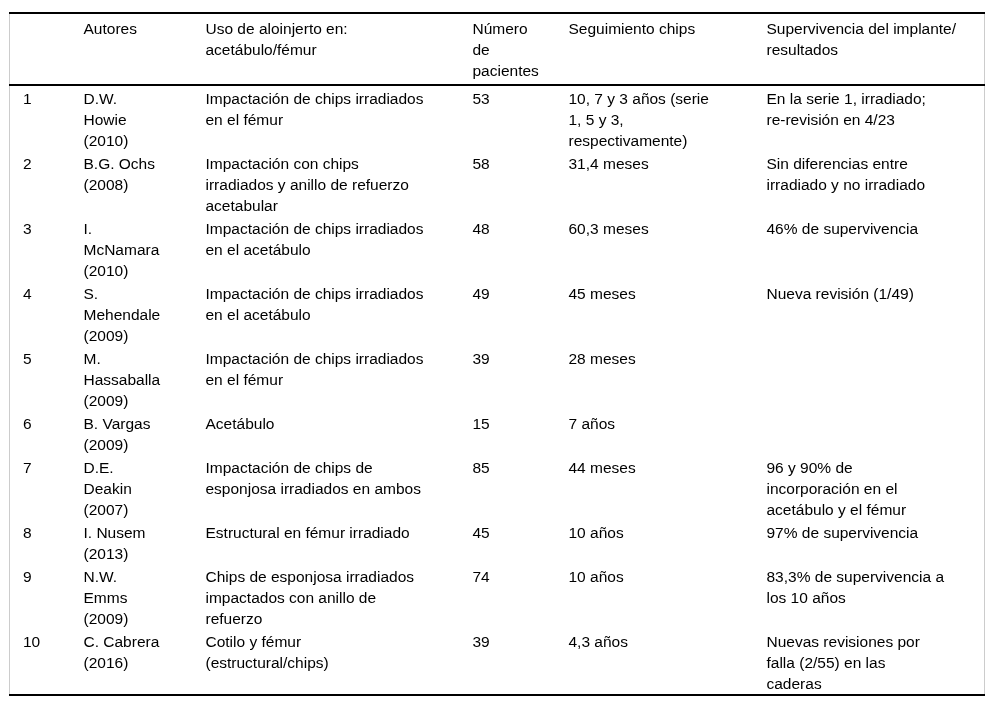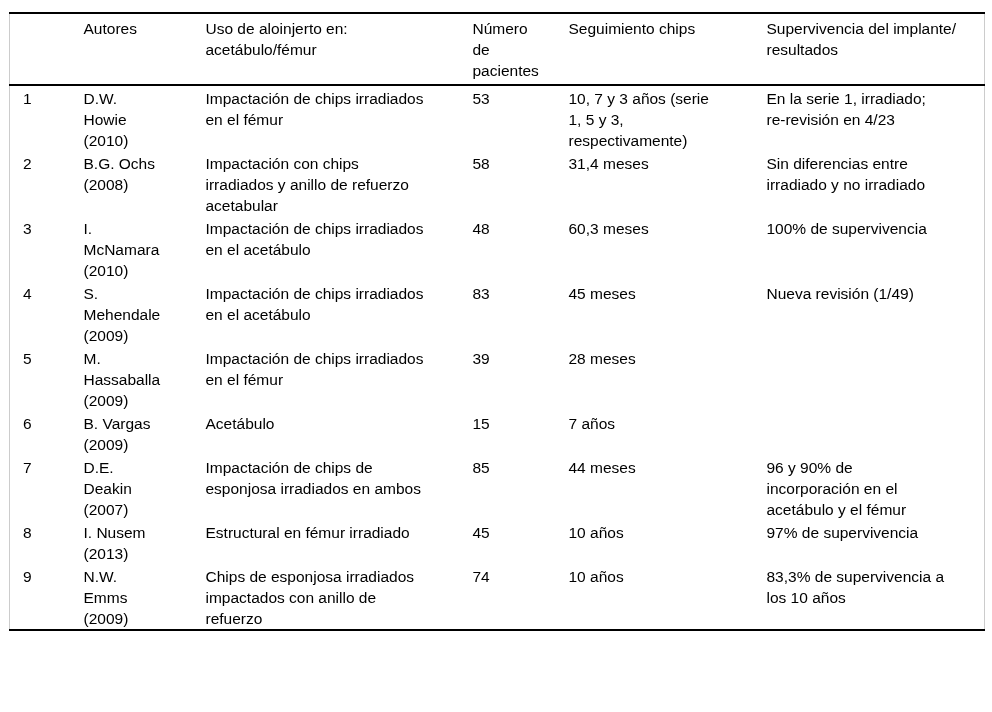--- a/index.html
+++ b/index.html
@@ -113,30 +113,30 @@
         </tr>
         <tr>
           <td class="col-num">3</td>
           <td class="col-autores">I.
 McNamara
 (2010)</td>
           <td class="col-uso">Impactación de chips irradiados
 en el acetábulo</td>
           <td class="col-pacientes">48</td>
           <td class="col-seguimiento">60,3 meses</td>
-          <td class="col-supervivencia">100% de supervivencia</td>
+          <td class="col-supervivencia">46% de supervivencia</td>
         </tr>
         <tr>
           <td class="col-num">4</td>
           <td class="col-autores">S.
 Mehendale
 (2009)</td>
           <td class="col-uso">Impactación de chips irradiados
 en el acetábulo</td>
-          <td class="col-pacientes">83</td>
+          <td class="col-pacientes">49</td>
           <td class="col-seguimiento">45 meses</td>
           <td class="col-supervivencia">Nueva revisión (1/49)</td>
         </tr>
         <tr>
           <td class="col-num">5</td>
           <td class="col-autores">M.
 Hassaballa
 (2009)</td>
           <td class="col-uso">Impactación de chips irradiados
 en el fémur</td>
@@ -181,15 +181,27 @@
 Emms
 (2009)</td>
           <td class="col-uso">Chips de esponjosa irradiados
 impactados con anillo de
 refuerzo</td>
           <td class="col-pacientes">74</td>
           <td class="col-seguimiento">10 años</td>
           <td class="col-supervivencia">83,3% de supervivencia a
 los 10 años</td>
         </tr>
+        <tr>
+          <td class="col-num">10</td>
+          <td class="col-autores">C. Cabrera
+(2016)</td>
+          <td class="col-uso">Cotilo y fémur
+(estructural/chips)</td>
+          <td class="col-pacientes">39</td>
+          <td class="col-seguimiento">4,3 años</td>
+          <td class="col-supervivencia">Nuevas revisiones por
+falla (2/55) en las
+caderas</td>
+        </tr>
       </tbody>
   </table>
 </div>
 
 </body></html>

